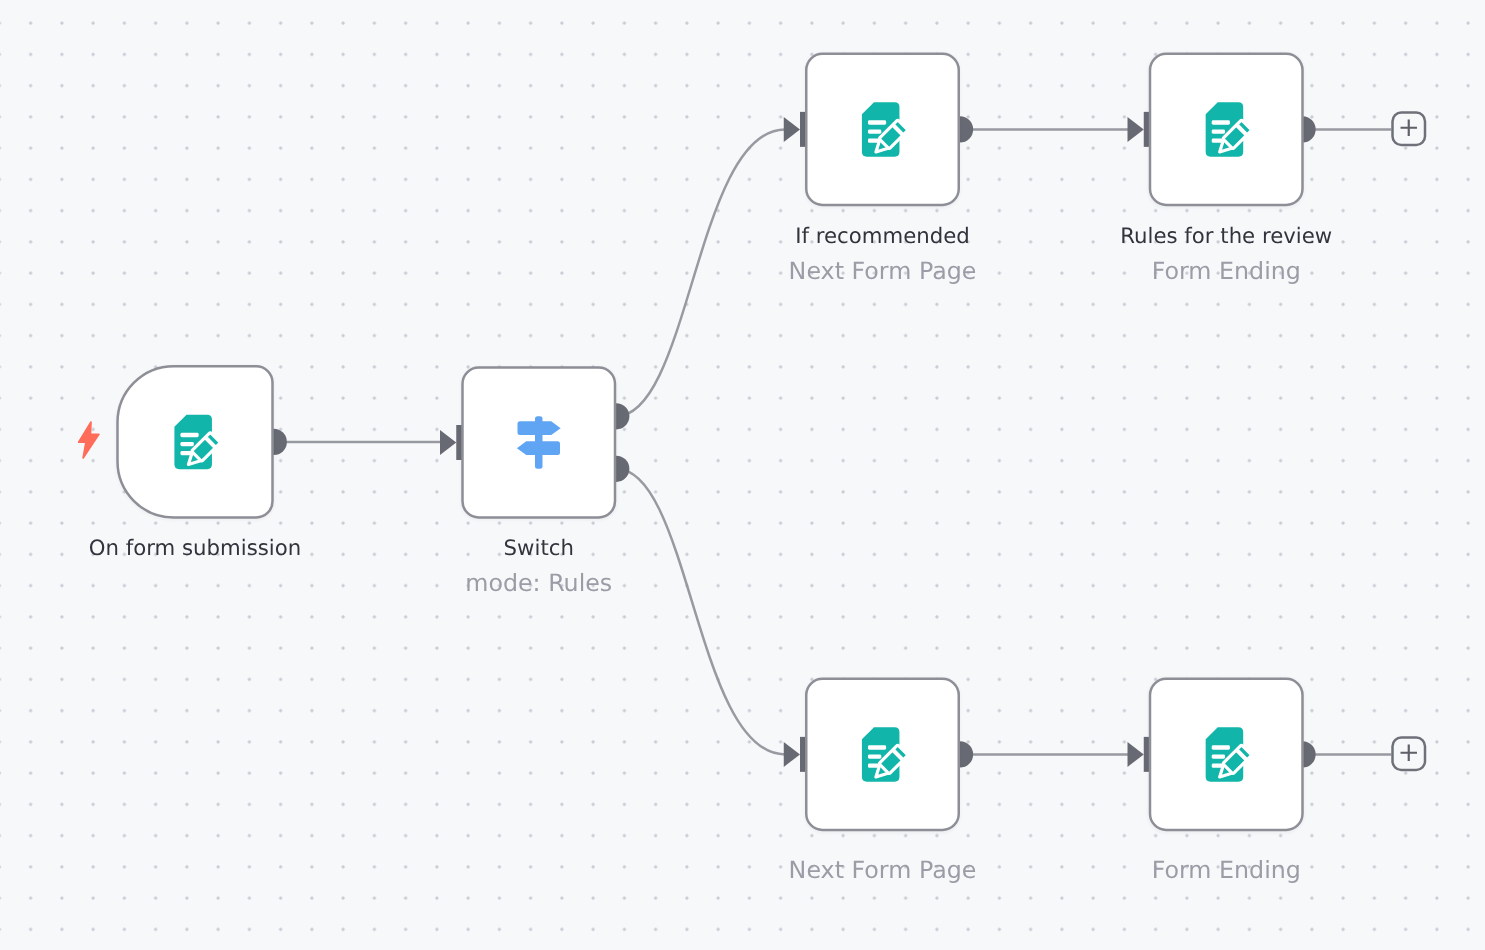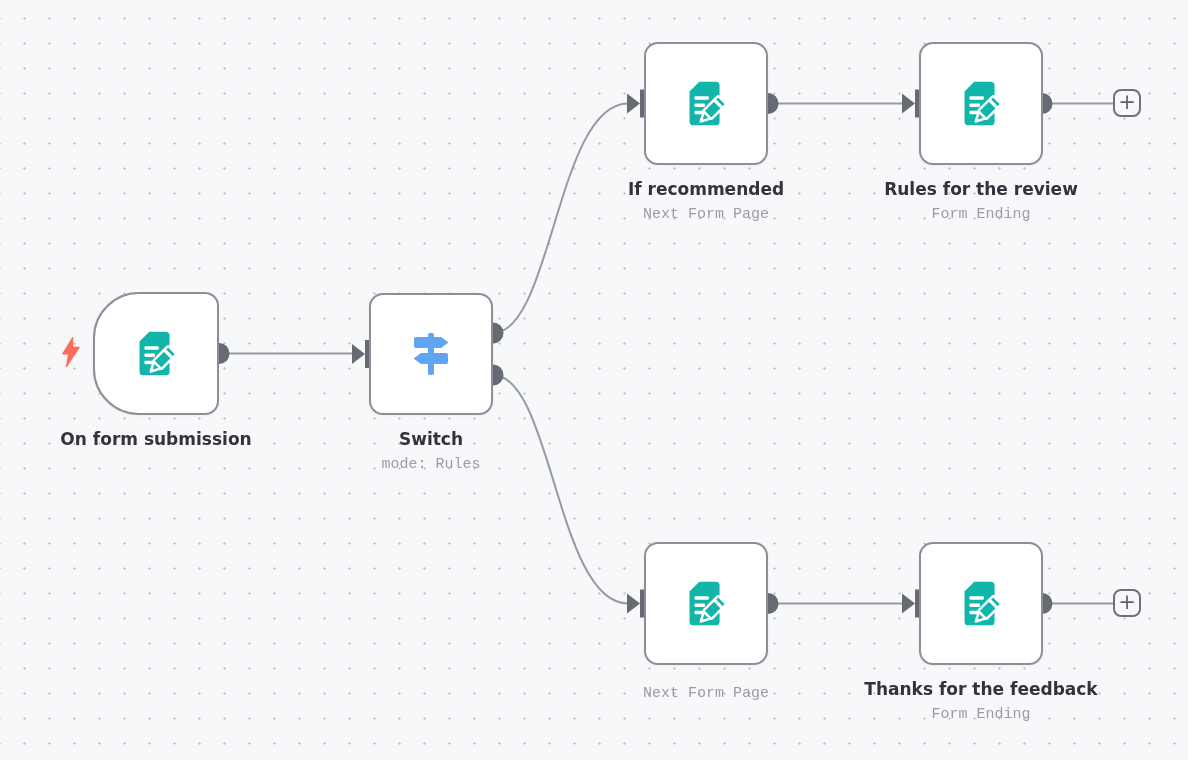--- a/index.html
+++ b/index.html
@@ -29,22 +29,22 @@
   #node-switch { left:369px; top:293px; height:122px; }
   #node-if-recommended { left:644px; top:42px; }
   #node-thanks-review { left:919px; top:42px; }
   #node-if-not-recommended { left:644px; top:542px; }
   #node-thanks-feedback { left:919px; top:542px; }
 
   .caption {
     position:absolute; transform:translateX(-50%);
     text-align:center; white-space:nowrap;
   }
-  .caption .title { font-size:17px; font-weight:700; color:#32333c; line-height:1.25; }
-  .caption .subtitle { font-size:15px; color:#9b9ca6; margin-top:6px;font-family:Liberation Mono, monospace; }
+  .caption .title { font-size:17px; font-weight:400; color:#32333c; line-height:1.25; }
+  .caption .subtitle { font-size:19px; color:#9b9ca6; margin-top:6px; }
   .caption .subtitle:empty { display:none; }
 
   .bolt { position:absolute; left:62px; top:336px; }
 
   .plus-btn {
     position:absolute; width:28px; height:28px;
     border:2.5px solid #6f7079; border-radius:8px;
     background:#f7f8fa; color:#5f6169;
     display:flex; align-items:center; justify-content:center;
     font-size:21px; font-weight:400; line-height:1; cursor:pointer;
@@ -170,21 +170,20 @@
     <div class="subtitle">Next Form Page</div>
   </div>
   <div class="caption" style="left:981px;top:179px">
     <div class="title">Rules for the review</div>
     <div class="subtitle">Form Ending</div>
   </div>
   <div class="caption" style="left:706px;top:679px">
     <div class="subtitle">Next Form Page</div>
   </div>
   <div class="caption" style="left:981px;top:679px">
-    <div class="title">Thanks for the feedback</div>
     <div class="subtitle">Form Ending</div>
   </div>
 
   <div class="plus-btn" id="plus-top">
     <span>+</span>
   </div>
   <div class="plus-btn" id="plus-bottom">
     <span>+</span>
   </div>
 

